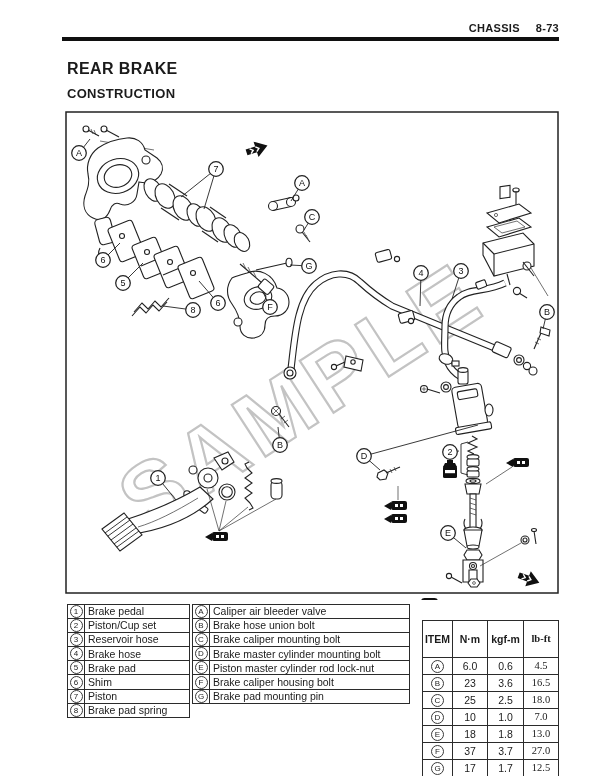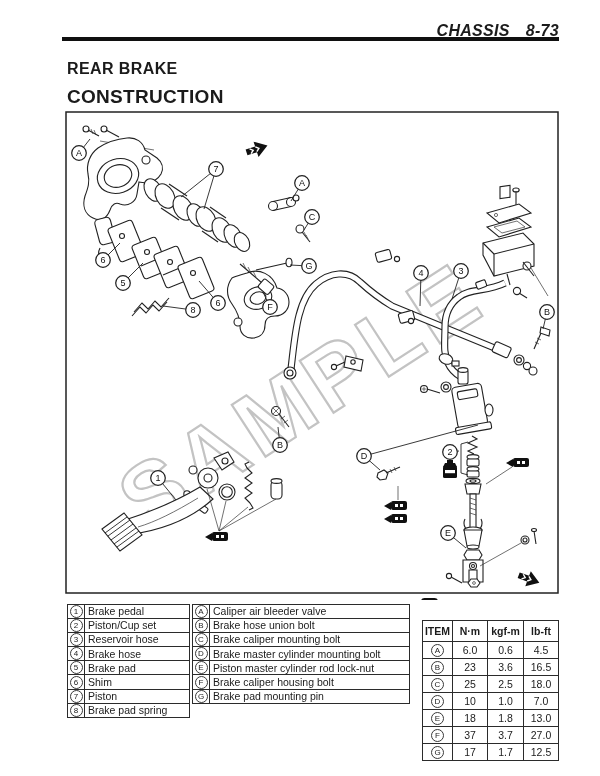--- a/index.html
+++ b/index.html
@@ -1,25 +1,25 @@
 <!DOCTYPE html>
 <html><head>
 <meta charset="utf-8">
 <style>
   html,body{margin:0;padding:0;}
   body{
     width:600px;height:776px;position:relative;background:#ffffff;
     font-family:"Liberation Sans", sans-serif;color:#1b1b1b;overflow:hidden;
   }
   
-  .hdr{position:absolute;top:22px;right:41px;font-size:16px;font-weight:bold;letter-spacing:.3px;font-style:italic;}
+  .hdr{position:absolute;top:22px;right:41px;font-size:11px;font-weight:bold;letter-spacing:.3px;}
   .hdr .pg{margin-left:16px;}
   .hdr-rule{position:absolute;left:62px;right:41px;top:37px;height:4px;background:#101010;}
   .title-main{position:absolute;left:67px;top:60px;font-size:16px;font-weight:bold;letter-spacing:.4px;}
-  .title-sub{position:absolute;left:67px;top:86px;font-size:19px;font-weight:bold;letter-spacing:.3px;}
+  .title-sub{position:absolute;left:67px;top:86px;font-size:13px;font-weight:bold;letter-spacing:.3px;}
   
   svg.diag{position:absolute;left:0;top:0;}
   .ln{stroke:#222;stroke-width:1.1;fill:none;}
   .fw{stroke:#222;stroke-width:1.1;fill:#fff;}
   .thin{stroke:#333;stroke-width:.7;fill:none;}
   .leader{stroke:#222;stroke-width:.9;}
   .co-circle{fill:#fff;stroke:#222;stroke-width:1.25;}
   .co-text{font-size:9px;font-weight:normal;text-anchor:middle;fill:#111;}
   .blk{fill:#101010;stroke:none;}
   .wm{font-size:90px;font-weight:bold;fill:none;stroke:#c3c3c3;stroke-width:2.2px;letter-spacing:6px;text-anchor:middle;}
@@ -29,23 +29,23 @@
   
   table{border-collapse:collapse;position:absolute;table-layout:fixed;}
   td,th{border:1.4px solid #2b2b2b;font-size:10.5px;padding:0 3px;height:13.1px;line-height:1;overflow:hidden;white-space:nowrap;}
   .parts-tbl{left:67px;top:604px;width:123px;}
   .fast-tbl{left:192px;top:604px;width:218px;}
   .mcell{width:16px;text-align:center;padding:0;}
   .lcell{text-align:left;margin-left:27px;}
   .circ{display:inline-block;width:11px;height:11px;border:1px solid #3a3a3a;border-radius:50%;
         font-size:8px;line-height:11px;text-align:center;vertical-align:middle;background:#fff;}
   .torq-tbl{left:422px;top:620px;width:136px;}
-  .torq-tbl th{font-weight:bold;text-align:center;height:12px;padding:4px 1px;}
+  .torq-tbl th{font-weight:bold;text-align:center;height:12px;padding:12px 1px;}
   .torq-tbl td{height:16px;text-align:center;}
-  .c-item{width:27px;}.c-nm{width:32px;}.c-kgf{width:33px;}.c-lb{width:32px;}
+  .c-item{width:27px;}.c-nm{width:32px;}.c-kgf{width:33px;}.c-lb{width:32px;font-family:Liberation Serif, serif;}
 </style>
 </head>
 <body>
 
 <div class="hdr">
   <span>CHASSIS</span><span class="pg">8-73</span>
 </div>
 <div class="hdr-rule"></div>
 <div class="title-main">REAR BRAKE</div>
 <div class="title-sub">CONSTRUCTION</div>

